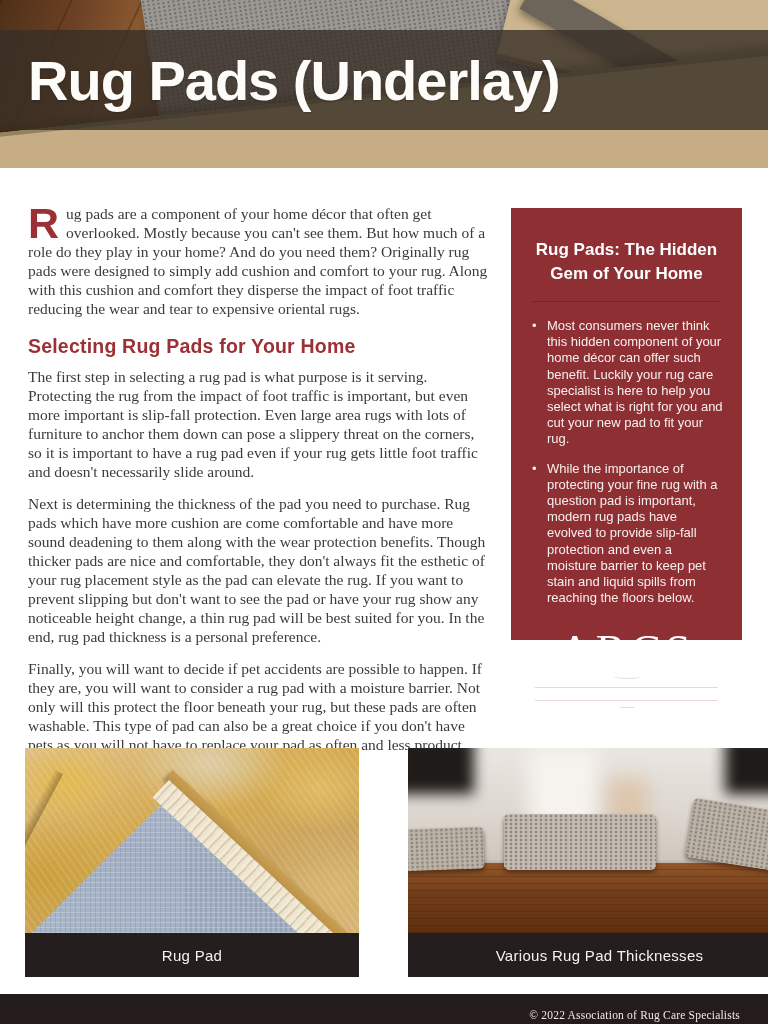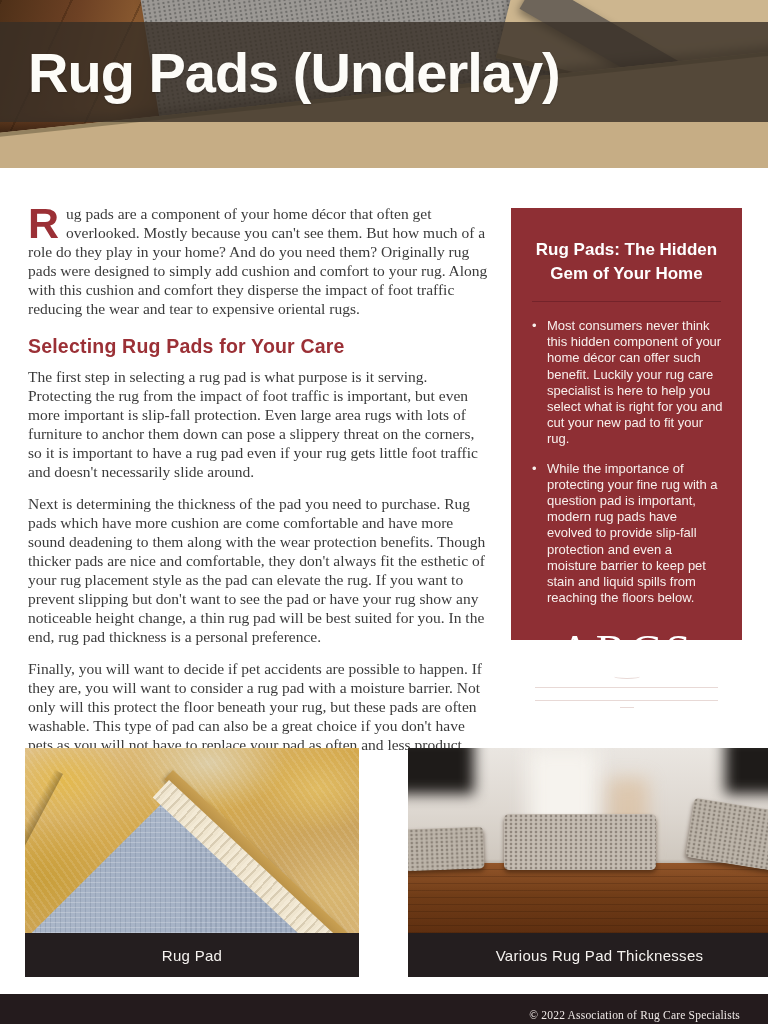--- a/index.html
+++ b/index.html
@@ -23,21 +23,21 @@
   .pad-beige-main { left:-40px; top:92px; width:860px; height:130px; transform:rotate(-6deg);
     background:#c6ad85; border-top:4px solid #93815f; box-shadow:0 -6px 10px rgba(0,0,0,.35); }
   .pad-beige-topright { right:-70px; top:-40px; width:330px; height:140px; transform:rotate(14deg);
     background:#cdb68f; border-bottom:5px solid #8e7c5a; box-shadow:0 6px 9px rgba(0,0,0,.4); }
   .pad-felt { left:150px; top:-58px; width:480px; height:196px; transform:rotate(-9deg);
     background:#9b9894; background-image:radial-gradient(circle at 2px 2px, rgba(70,70,68,.5) 1px, transparent 1.6px);
     background-size:5px 4px; border-bottom:6px solid #73706c; border-right:5px solid #7d7a76;
     box-shadow:6px 8px 12px rgba(0,0,0,.45); }
   .pad-edge-strip { right:-40px; top:52px; width:300px; height:34px; transform:rotate(30deg);
     background:#6e655a; box-shadow:0 4px 8px rgba(0,0,0,.4); }
-  .title-band { position:absolute; left:0; top:22px; width:768px; height:100px;
+  .title-band { position:absolute; left:0; top:30px; width:768px; height:100px;
     background:rgba(55,46,37,.8); display:flex; align-items:center; }
   .hero-title { font-family:"Liberation Sans", sans-serif; font-weight:bold; color:#fdfcf8;
     font-size:56px; letter-spacing:-1px; padding-left:28px; white-space:nowrap;
     text-shadow:0 1px 2px rgba(0,0,0,.25); }
 
   
   .article { position:absolute; left:28px; top:204px; width:462px; }
   .article p { font-size:15.5px; line-height:19px; margin-bottom:13px; text-align:left; }
   .dropcap { float:left; font-family:"Liberation Sans", sans-serif; font-weight:bold;
     color:#9b3036; font-size:43px; line-height:35px; padding:2px 7px 0 0; }
@@ -136,21 +136,21 @@
   <div class="layer pad-beige-topright speckle"></div>
   <div class="layer pad-edge-strip"></div>
   <div class="layer pad-beige-main speckle"></div>
   <div class="title-band">
     <h1 class="hero-title">Rug Pads (Underlay)</h1>
   </div>
 </header>
 
 <main class="article">
   <p><span class="dropcap">R</span><span>ug pads are a component of your home décor that often get overlooked. Mostly because you can't see them. But how much of a role do they play in your home? And do you need them? Originally rug pads were designed to simply add cushion and comfort to your rug. Along with this cushion and comfort they disperse the impact of foot traffic reducing the wear and tear to expensive oriental rugs.</span></p>
-  <h2 class="section-heading">Selecting Rug Pads for Your Care</h2>
+  <h2 class="section-heading">Selecting Rug Pads for Your Home</h2>
   <p>The first step in selecting a rug pad is what purpose is it serving. Protecting the rug from the impact of foot traffic is important, but even more important is slip-fall protection. Even large area rugs with lots of furniture to anchor them down can pose a slippery threat on the corners, so it is important to have a rug pad even if your rug gets little foot traffic and doesn't necessarily slide around.</p>
   <p>Next is determining the thickness of the pad you need to purchase. Rug pads which have more cushion are come comfortable and have more sound deadening to them along with the wear protection benefits. Though thicker pads are nice and comfortable, they don't always fit the esthetic of your rug placement style as the pad can elevate the rug. If you want to prevent slipping but don't want to see the pad or have your rug show any noticeable height change, a thin rug pad will be best suited for you. In the end, rug pad thickness is a personal preference.</p>
   <p>Finally, you will want to decide if pet accidents are possible to happen. If they are, you will want to consider a rug pad with a moisture barrier. Not only will this protect the floor beneath your rug, but these pads are often washable. This type of pad can also be a great choice if you don't have pets as you will not have to replace your pad as often and less product ends up in the landfill.</p>
 </main>
 
 <aside class="sidebar">
   <h3 class="sidebar-title">Rug Pads: The Hidden Gem of Your Home</h3>
   <hr class="sidebar-divider">
   <ul class="sidebar-list">
     <li>Most consumers never think this hidden component of your home décor can offer such benefit. Luckily your rug care specialist is here to help you select what is right for you and cut your new pad to fit your rug.</li>

